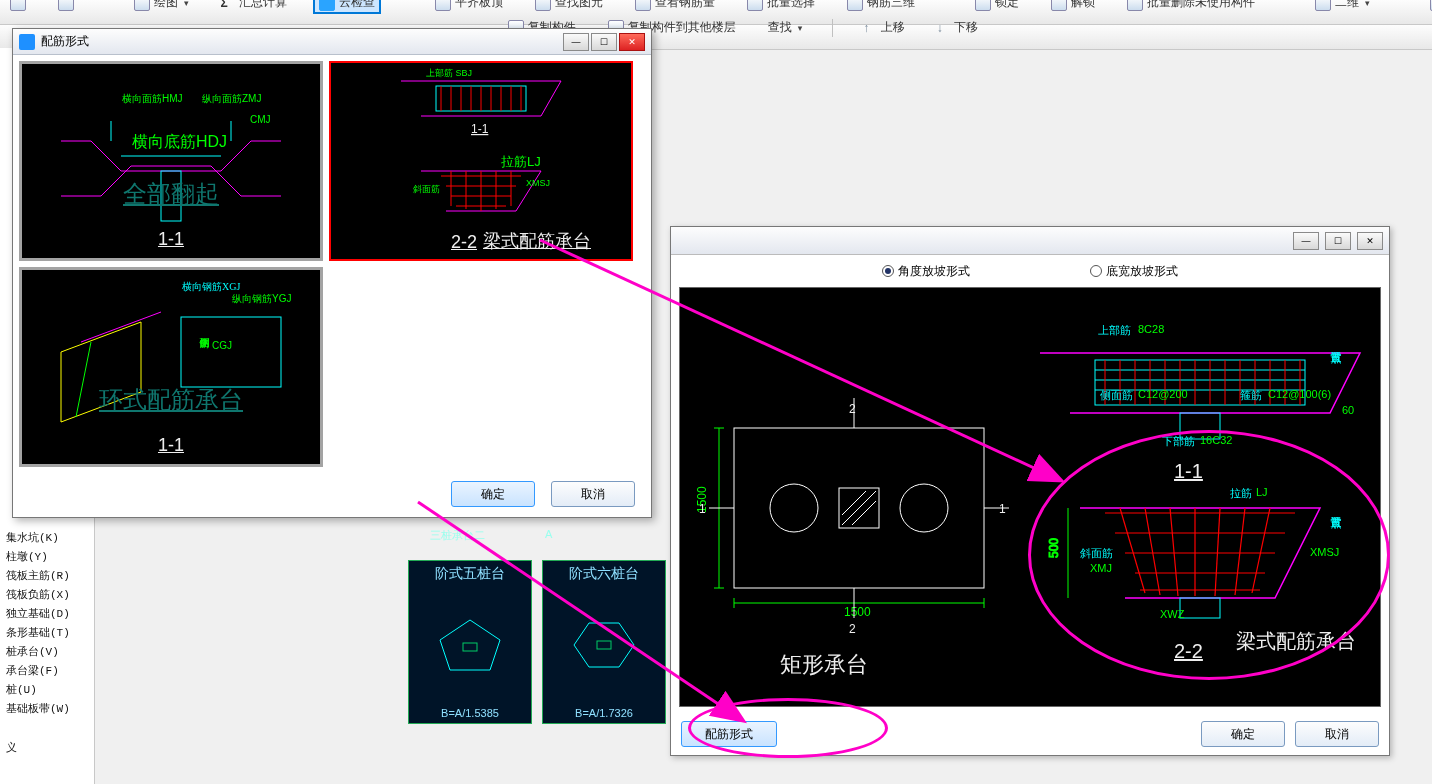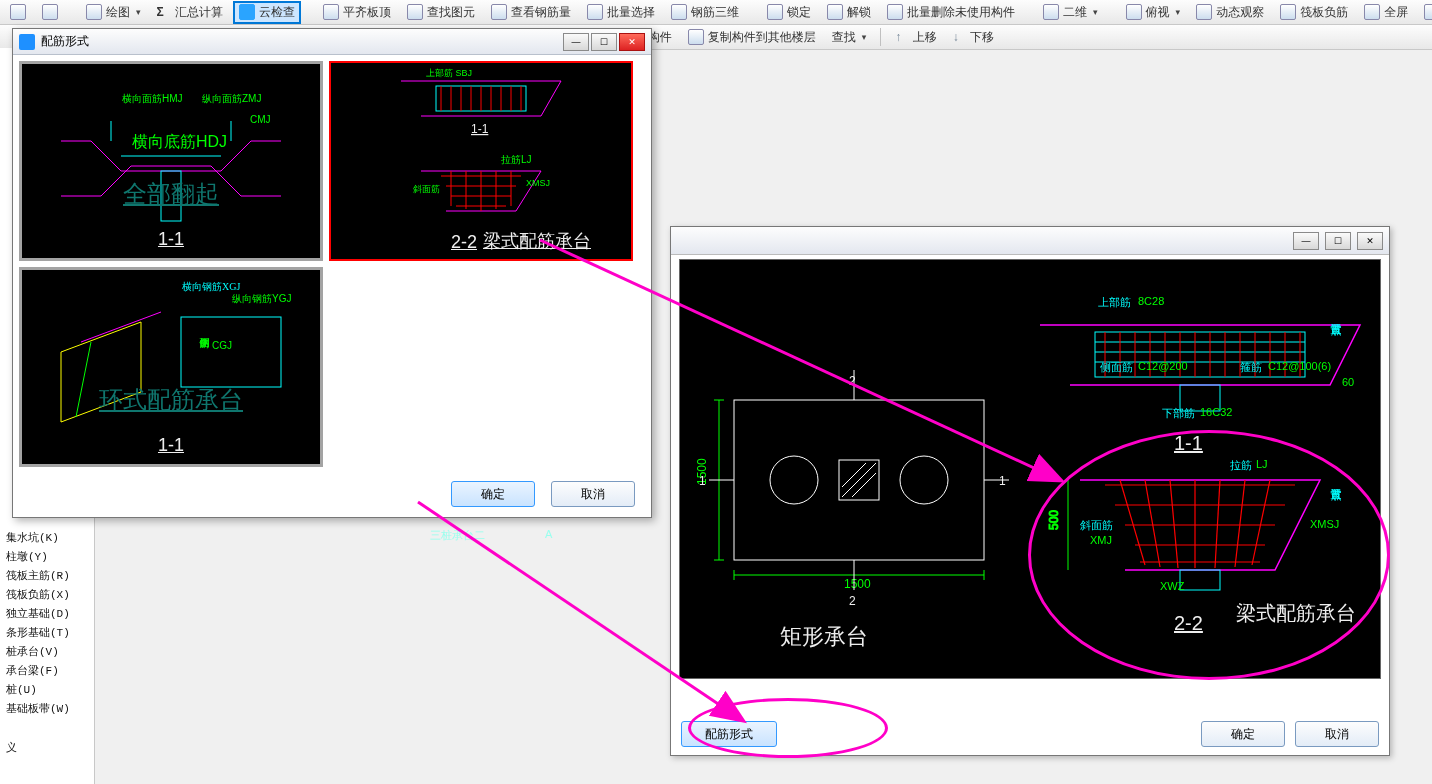--- a/index.html
+++ b/index.html
@@ -1,19 +1,19 @@
 <!DOCTYPE html>
 <html><head>
 <meta charset="utf-8">
 <style>
 * { box-sizing: border-box; margin: 0; padding: 0; font-family: "Microsoft YaHei", SimSun, sans-serif; font-size: 12px; }
 body { width: 1432px; height: 784px; background: #f0f0f0; position: relative; overflow: hidden; }
 
 
-.toolbar { background: linear-gradient(#fdfdfd,#e8e8e8); border-bottom: 1px solid #c8c8c8; display: flex; align-items: center; padding: 12px 6px; height: 24px; gap: 8px; white-space: nowrap; }
+.toolbar { background: linear-gradient(#fdfdfd,#e8e8e8); border-bottom: 1px solid #c8c8c8; display: flex; align-items: flex-end; padding: 12px 6px; height: 24px; gap: 24px; white-space: nowrap; }
 .tb-item { display: inline-flex; align-items: center; gap: 4px; color: #333; cursor: pointer; padding: 1px 4px; }
 .tb-ico { width: 16px; height: 16px; display: inline-block; border: 1px solid #88a; background: linear-gradient(#fff,#cde); border-radius: 2px; }
 .tb-sep { width: 1px; height: 18px; background: #c0c0c0; margin: 0 2px; }
 .dd::after { content: "▾"; font-size: 9px; color: #444; margin-left: 2px; }
 .checked { outline: 2px solid #0078d7; background: #cde6ff; }
 
 
 .sidebar { position: absolute; left: 0; top: 48px; width: 95px; bottom: 0; border-right: 1px solid #c8c8c8; background: #fff; padding-top: 480px; overflow: hidden; }
 .sidebar .li { padding: 2px 6px; color: #111; white-space: nowrap; font-size: 11px; font-family: Liberation Mono, monospace; }
 
@@ -230,21 +230,21 @@
             <line x1="110" y1="125" x2="170" y2="125"></line>
             <line x1="115" y1="135" x2="165" y2="135"></line>
           <line x1="110" y1="100" x2="110" y2="135"></line>
             <line x1="125" y1="100" x2="125" y2="138"></line>
             <line x1="140" y1="100" x2="140" y2="140"></line>
             <line x1="155" y1="100" x2="155" y2="138"></line>
             <line x1="170" y1="100" x2="170" y2="135"></line>
         </g>
       </svg>
       <span class="cadtext green" style="left:95px;top:4px;font-size:9px">上部筋 SBJ</span>
-      <span class="cadtext green" style="left:170px;top:90px;font-size:10px">拉筋LJ</span>
+      <span class="cadtext green" style="left:170px;top:90px;font-size:13px">拉筋LJ</span>
       <span class="cadtext green" style="left:195px;top:115px;font-size:9px">XMSJ</span>
       <span class="cadtext green" style="left:82px;top:120px;font-size:9px">斜面筋</span>
       <span class="cap" style="bottom:6px;right:40px;left:auto">梁式配筋承台</span>
       <span class="cap" style="bottom:6px;left:120px;right:auto">2-2</span>
     </div>
     <div class="thumb">
       <svg width="280" height="150" viewBox="0 0 280 150">
         <rect x="150" y="25" width="100" height="70" stroke="#0ff" fill="none"></rect>
         <polyline points="30,60 110,30 110,100 30,130 30,60" stroke="#ff0" fill="none"></polyline>
         <polyline points="50,50 130,20" stroke="#f0f" fill="none"></polyline>
@@ -262,27 +262,53 @@
     <button class="btn" style="background:linear-gradient(#eaf4ff,#c9e3ff);border-color:#3399ff">确定</button>
     <button class="btn">取消</button>
   </div>
 </div>
 
 <div style="position:absolute;left:430px;top:528px;display:flex;gap:60px;z-index:1">
   <span class="captiontiny">三桩承台二</span>
   <span class="captiontiny">A</span>
 </div>
 <div class="minis" style="top:560px">
+  <div class="mini">
+    <span class="t">阶式五桩台</span>
+    <svg width="70" height="60">
+        <polygon points="35,5 65,25 55,55 15,55 5,25" stroke="#0ff" fill="none"></polygon>
+        <rect x="28" y="28" width="14" height="8" stroke="#0c6" fill="none"></rect>
+      </svg>
+    <span class="b">B=A/1.5385</span>
+  </div>
+  <div class="mini">
+    <span class="t">阶式六桩台</span>
+    <svg width="70" height="60">
+        <polygon points="20,8 50,8 65,30 50,52 20,52 5,30" stroke="#0ff" fill="none"></polygon>
+        <rect x="28" y="26" width="14" height="8" stroke="#0c6" fill="none"></rect>
+      </svg>
+    <span class="b">B=A/1.7326</span>
+  </div>
 </div>
 
 <div class="panel2">
   <div class="p2-head">
     <span class="winbtn">—</span>
     <span class="winbtn">☐</span>
     <span class="winbtn">✕</span>
+  </div>
+  <div class="p2-opts">
+    <label class="radio">
+        <span class="r on"></span>
+        <span>角度放坡形式</span>
+      </label>
+    <label class="radio">
+        <span class="r"></span>
+        <span>底宽放坡形式</span>
+      </label>
   </div>
   <div class="p2-canvas">
 
     <svg width="330" height="400" style="position:absolute;left:4px;top:10px">
       <rect x="50" y="130" width="250" height="160" stroke="#fff" fill="none"></rect>
       <circle cx="110" cy="210" r="24" stroke="#fff" fill="none"></circle>
       <circle cx="240" cy="210" r="24" stroke="#fff" fill="none"></circle>
       <rect x="155" y="190" width="40" height="40" stroke="#fff" fill="none"></rect>
       <g stroke="#fff">
           <line x1="158" y1="227" x2="192" y2="193"></line>

